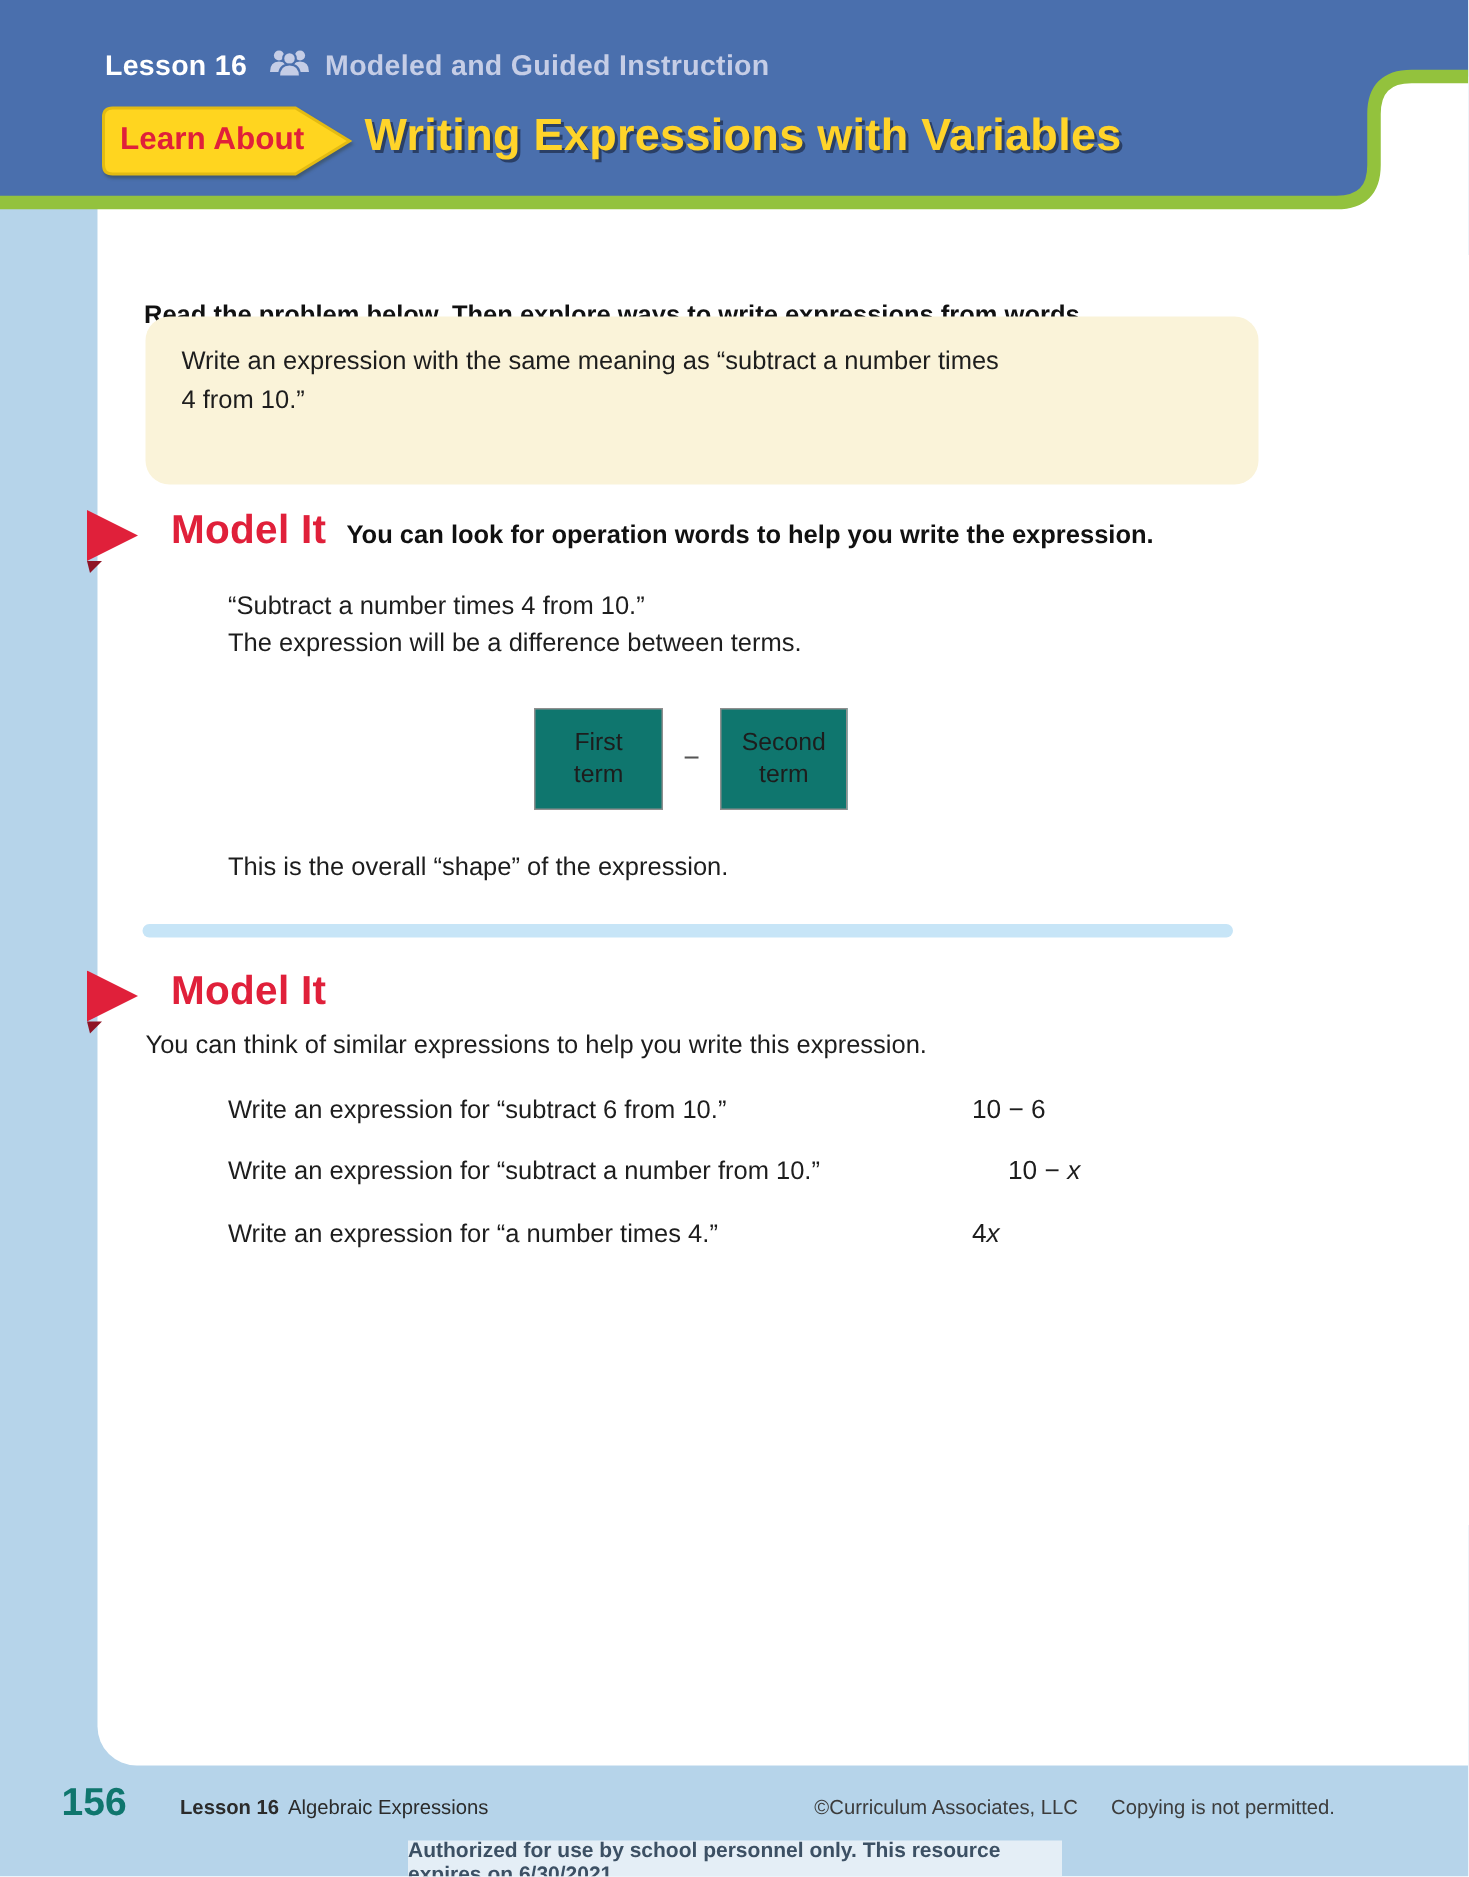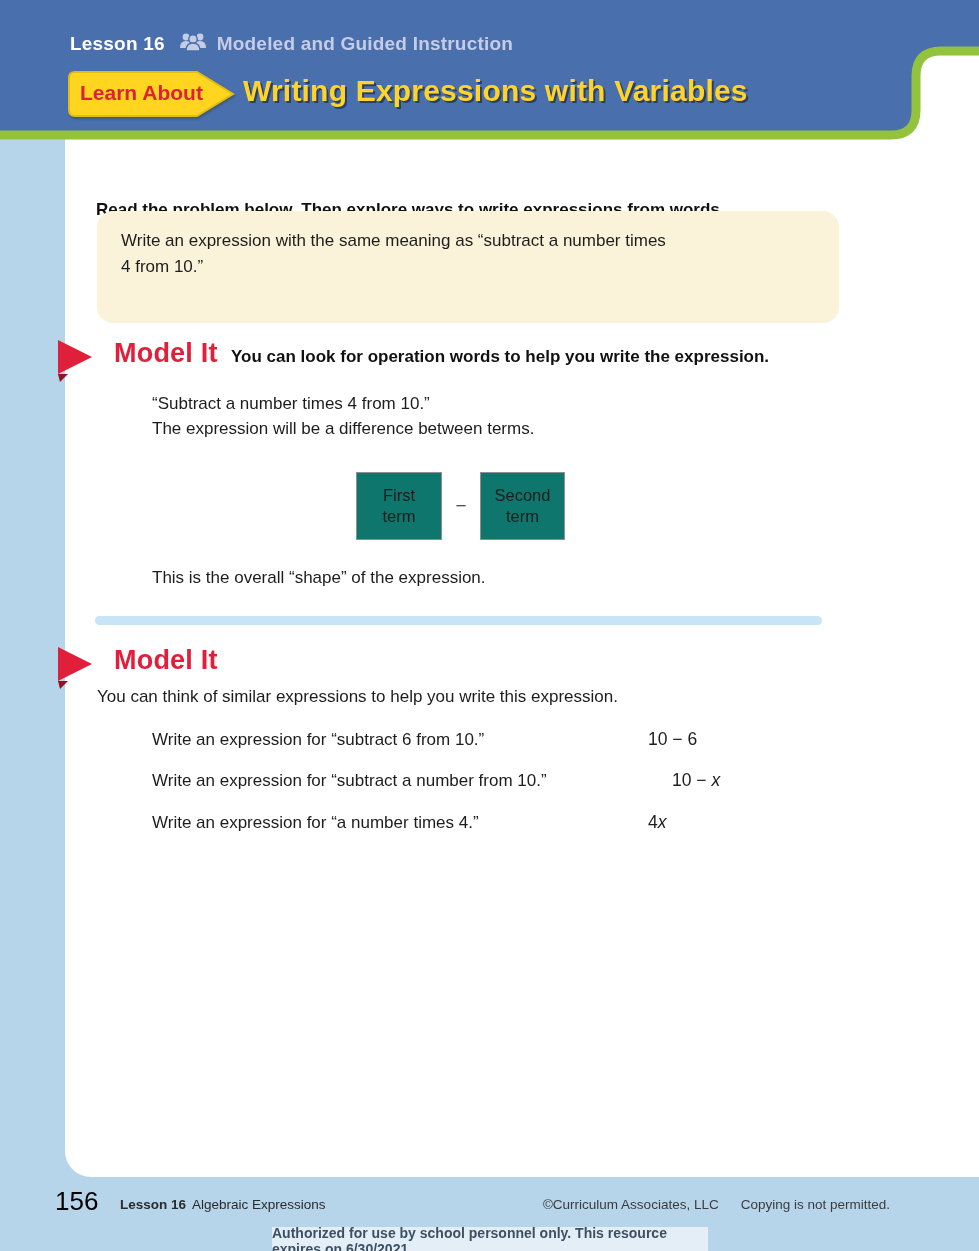--- a/index.html
+++ b/index.html
@@ -30,21 +30,21 @@
             display:flex;flex-direction:column;justify-content:center;align-items:center;
             font-size:16.5px;line-height:21px;color:#1d1d1d;background:#0f766e;}
   .minus-op{position:absolute;left:446px;top:472px;width:30px;height:68px;display:flex;align-items:center;
             justify-content:center;font-size:19px;color:#555555;}
   .divider{position:absolute;left:95px;top:616px;width:727px;height:9px;border-radius:5px;background:#c7e5f7;}
   .mi2-lead{position:absolute;left:97px;top:687px;font-size:17px;color:#1d1d1d;}
   .expr-row-prompt{position:absolute;left:152px;font-size:17px;color:#1d1d1d;}
   .expr-value{position:absolute;left:648px;font-size:17.5px;color:#1d1d1d;}
   .expr-value .var{font-style:italic;}
   
-  .page-number{position:absolute;left:55px;top:1186px;font-size:26px;font-weight:400;color:#000000;}
+  .page-number{position:absolute;left:41px;top:1186px;font-size:26px;font-weight:700;color:#0f766e;}
   .footer-lesson{position:absolute;left:120px;top:1197px;font-size:13.5px;color:#2b2b2b;}
   .footer-lesson b{font-weight:700;margin-right:6px;}
   .footer-copy{position:absolute;right:89px;top:1197px;font-size:13.5px;color:#3c3c3c;}
   .footer-copy .note{margin-left:22px;}
   .auth-bar{position:absolute;left:272px;top:1227px;width:436px;height:28px;background:#e4eef6;
             display:flex;align-items:center;justify-content:center;}
   .auth-text{font-size:14px;font-weight:700;color:#3c5064;}
 </style>
 </head>
 <body>

